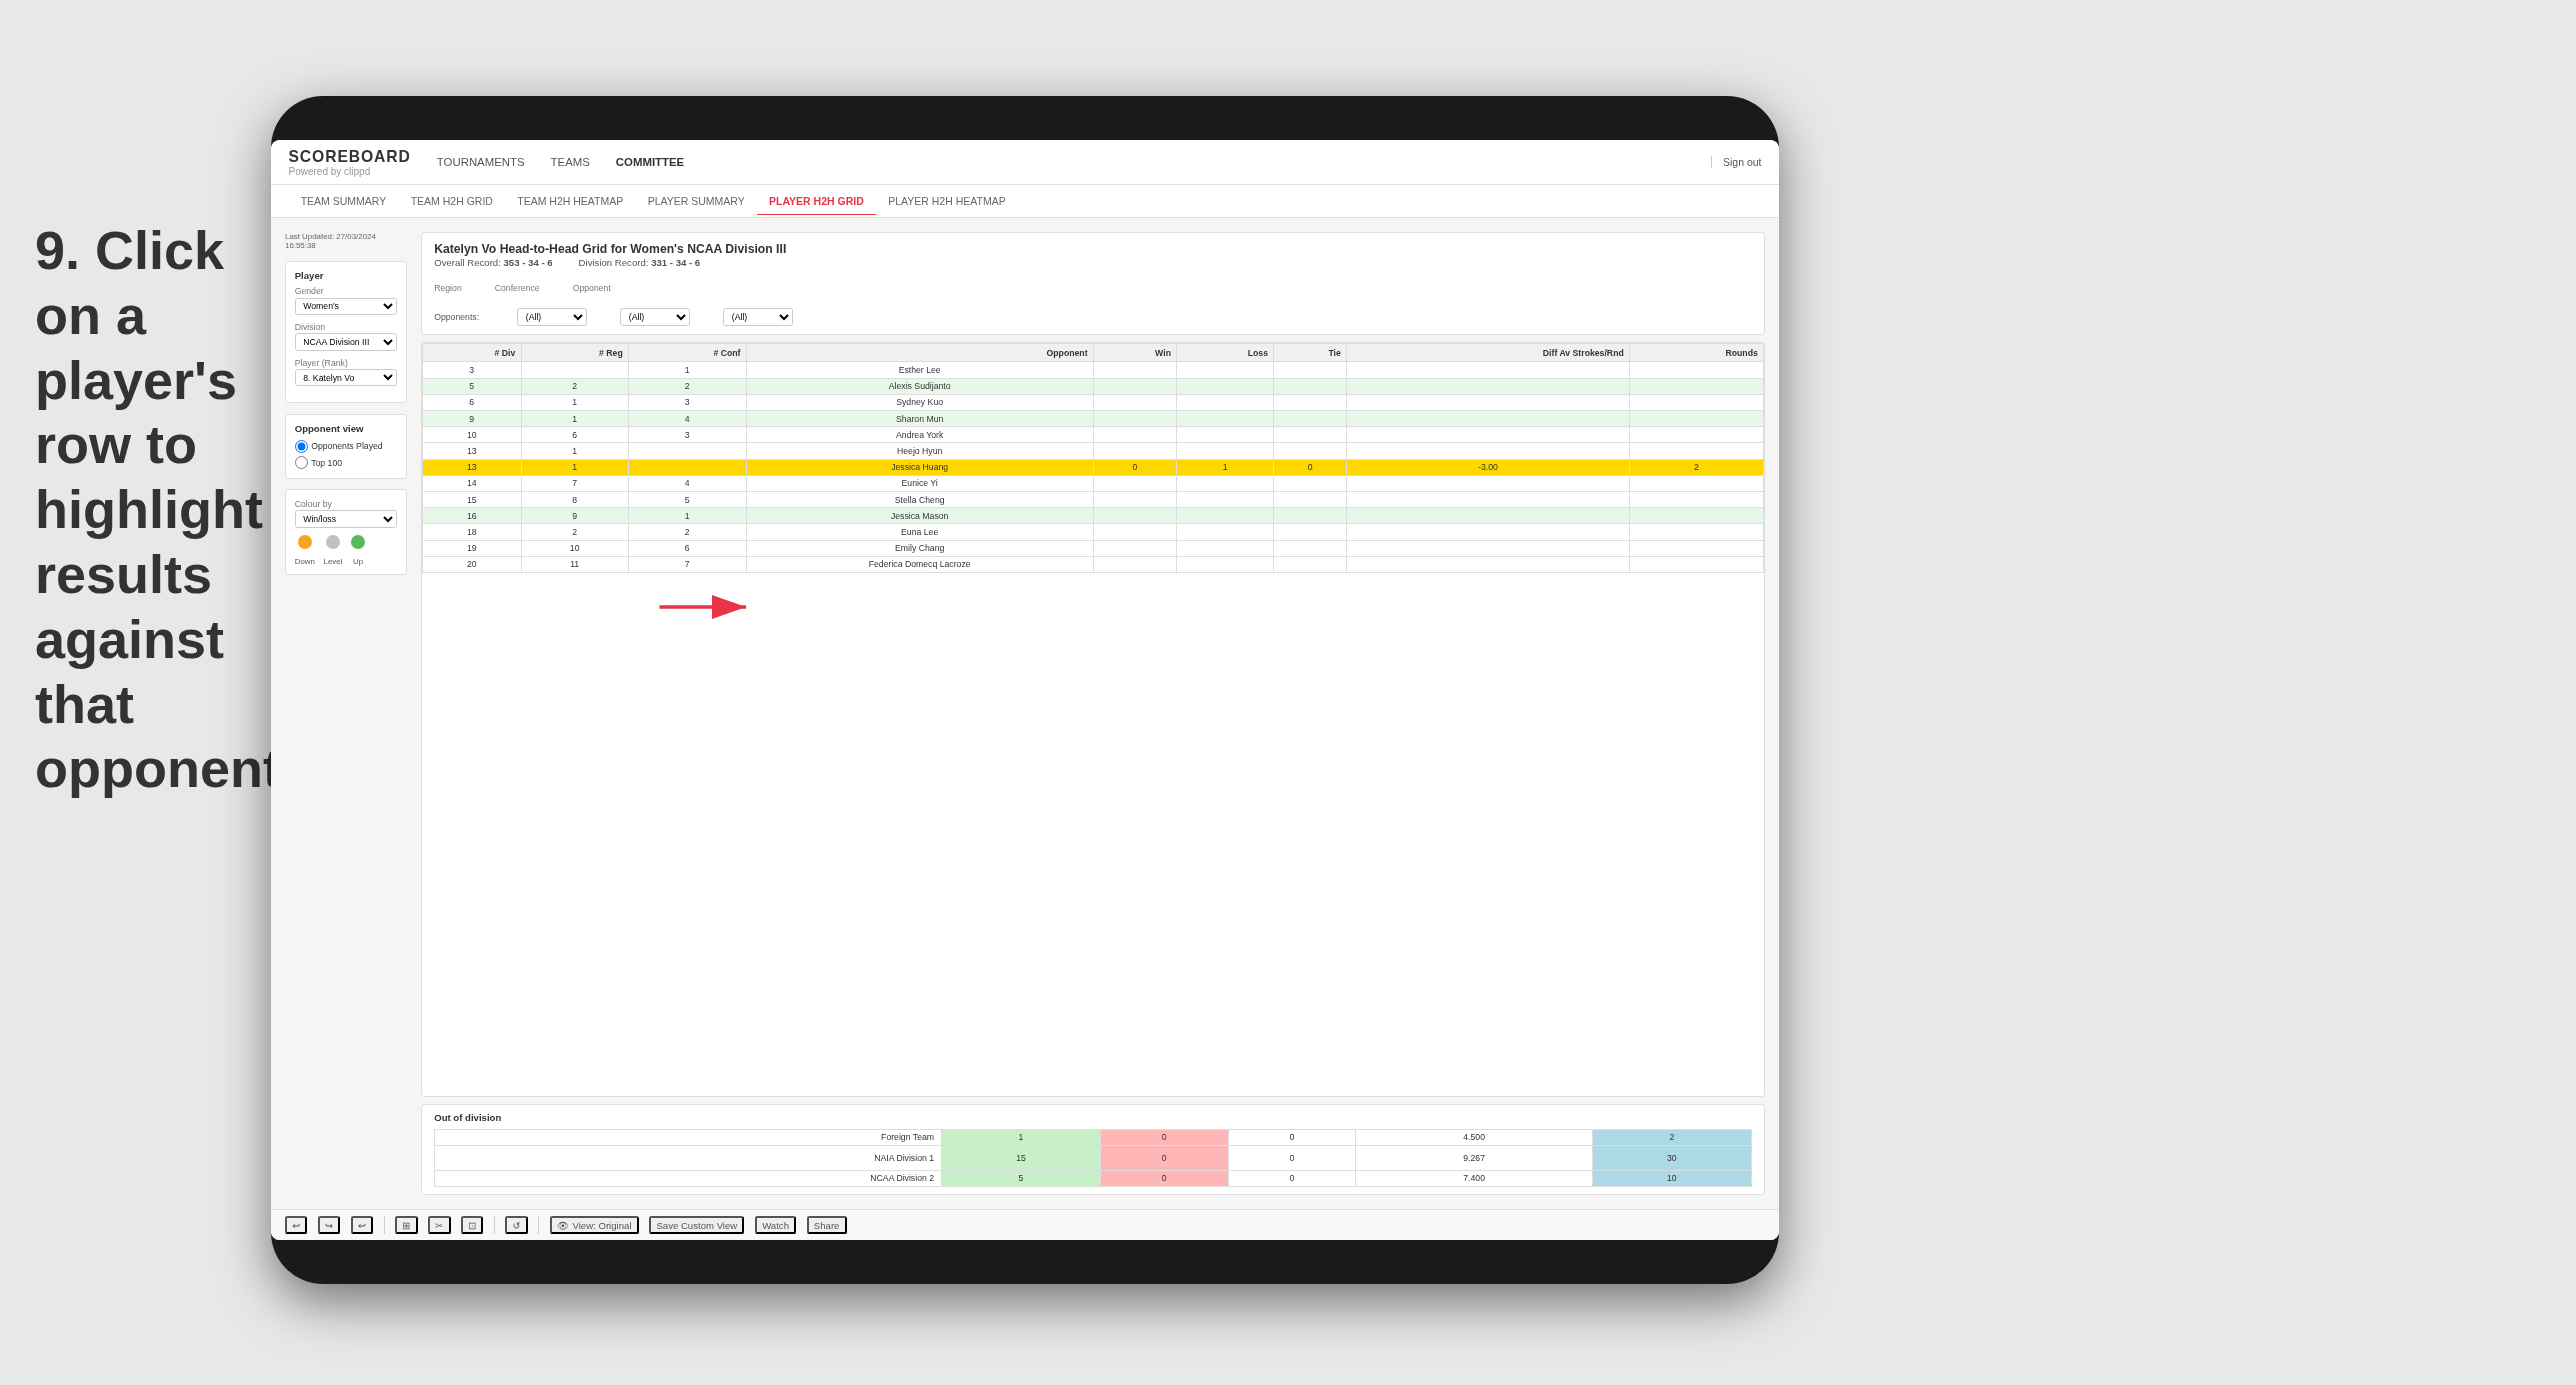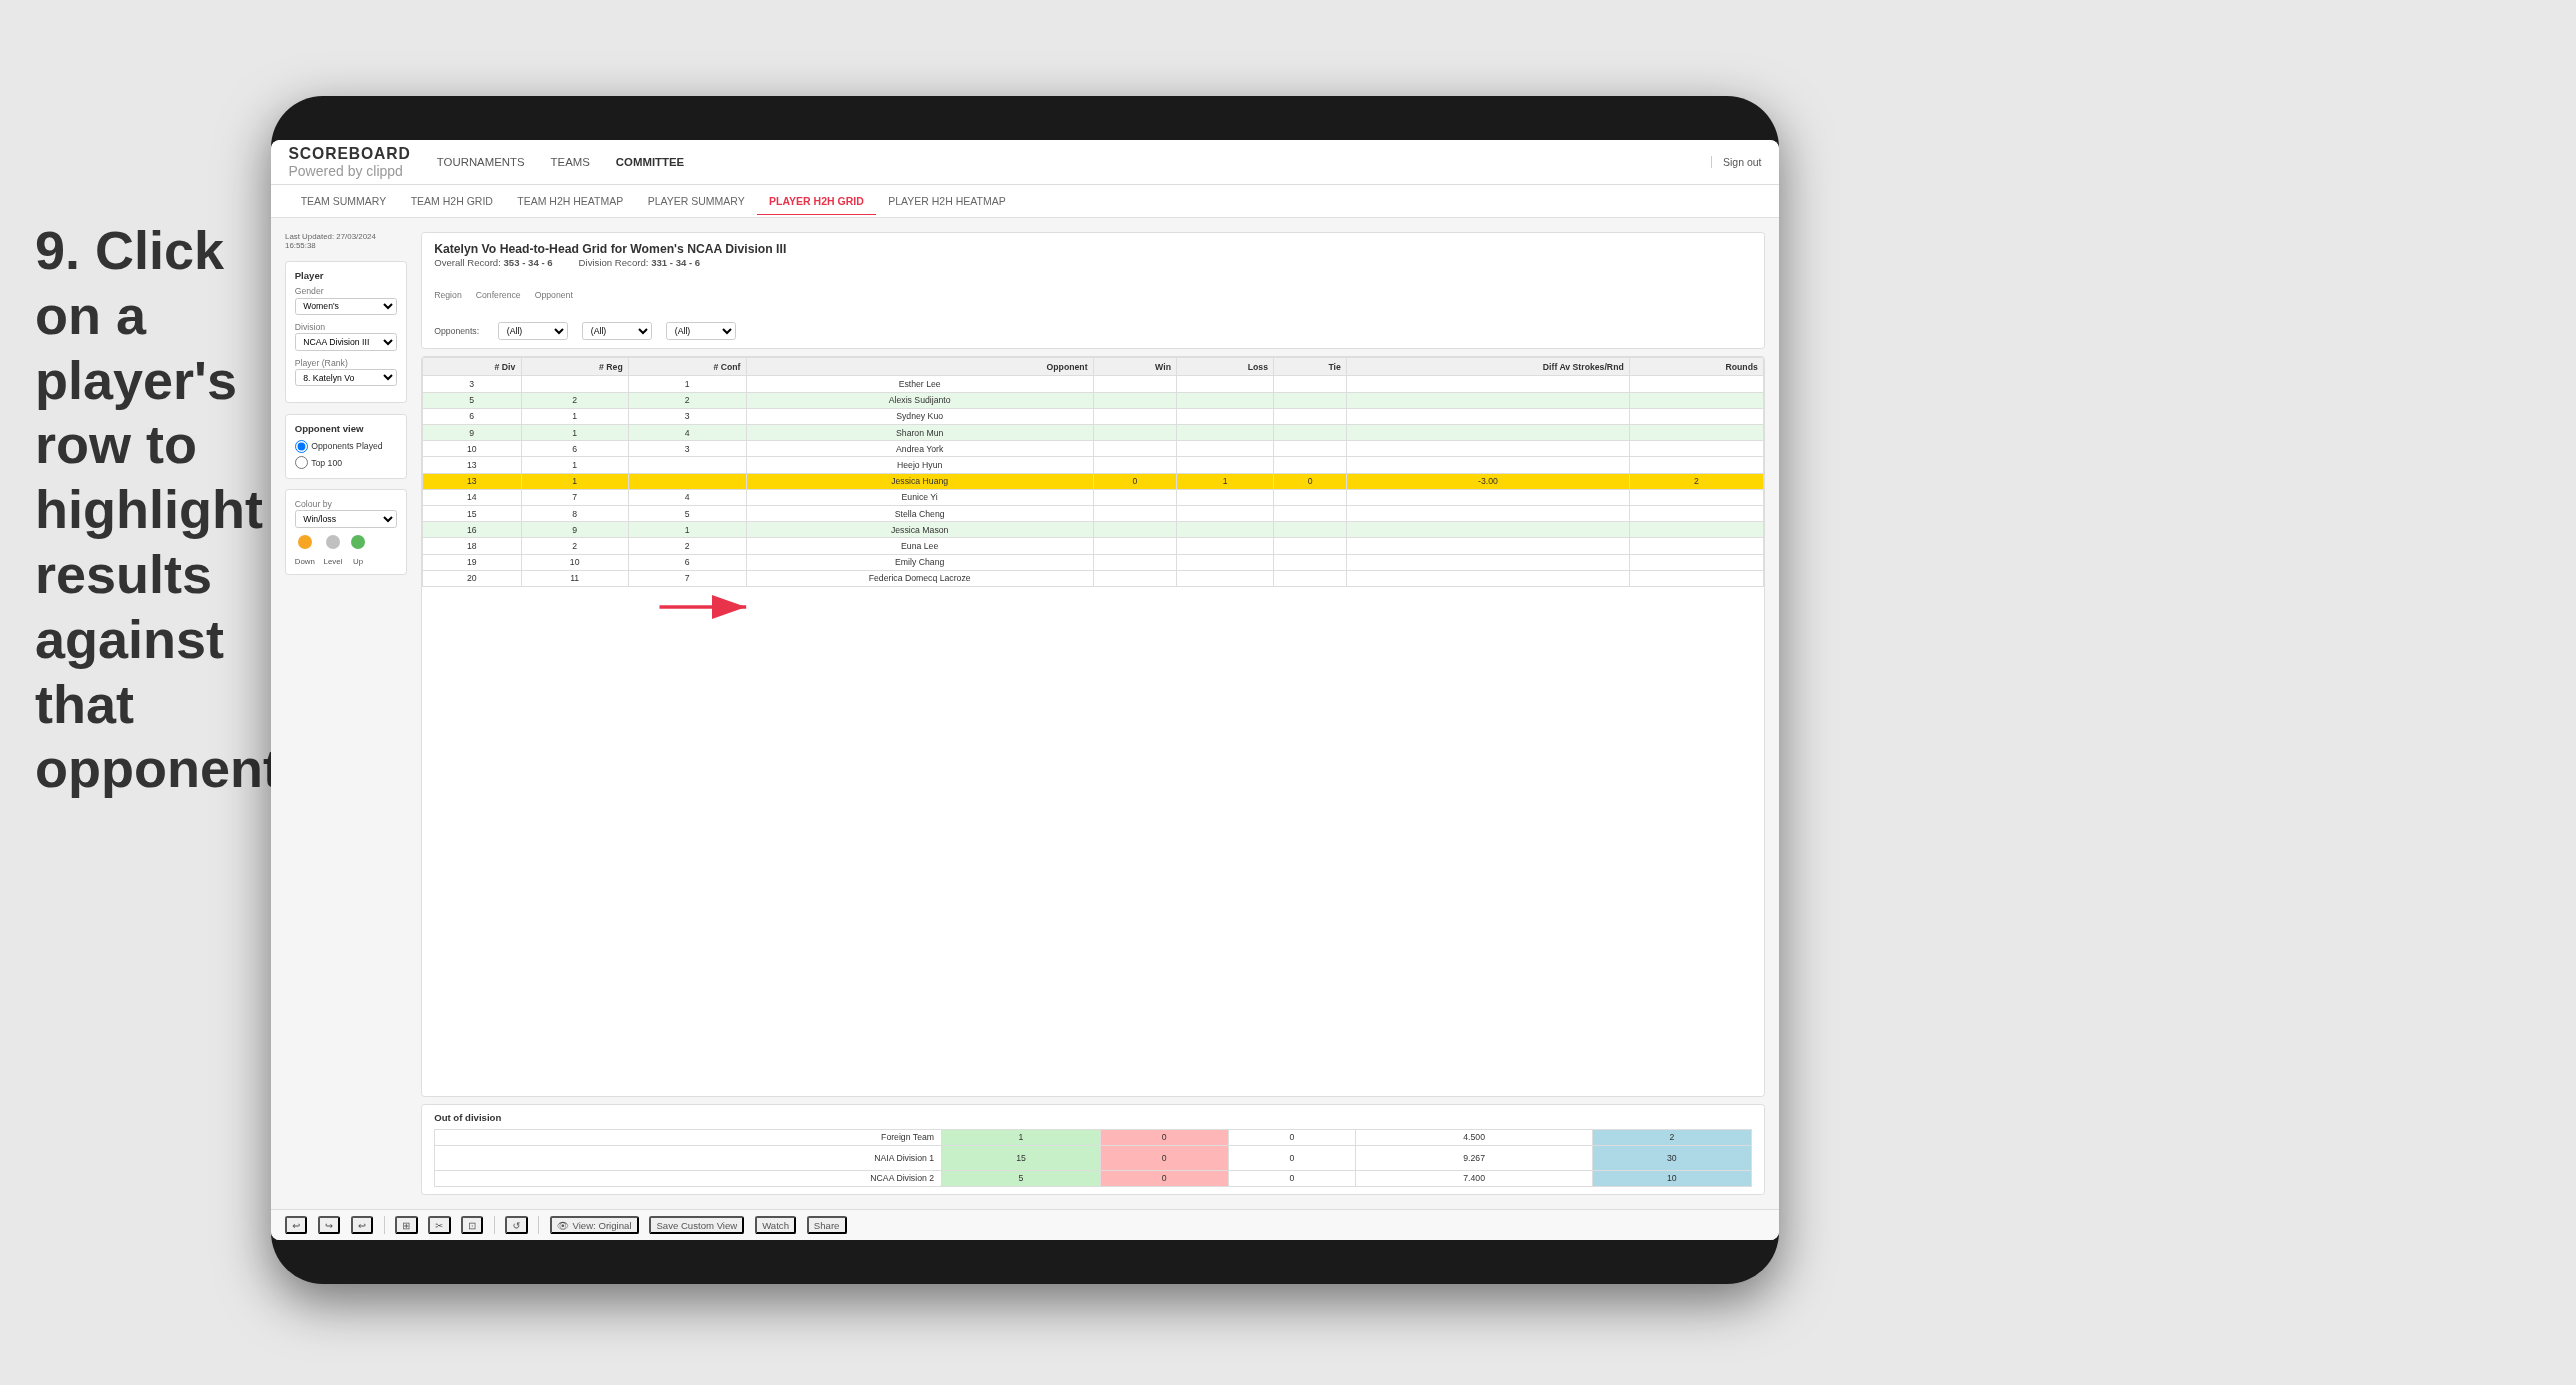--- a/index.html
+++ b/index.html
@@ -55,21 +55,21 @@
     }
 
     .logo-text {
       font-size: 15.7px;
       font-weight: 900;
       color: #333;
       letter-spacing: 0.9px;
     }
 
     .logo-sub {
-      font-size: 14px;
+      font-size: 10px;
       color: #999;
     }
 
     .nav-links {
       display: flex;
       gap: 26px;
       flex: 1;
     }
 
     .nav-link {
@@ -239,22 +239,22 @@
       color: #555;
     }
 
     .record-bold {
       font-weight: bold;
     }
 
     
     .filters-row {
       display: flex;
-      gap: 14px;
-      margin-top: 22px;
+      gap: 33px;
+      margin-top: 15px;
       align-items: center;
     }
 
     .filter-group {
       display: flex;
       flex-direction: column;
       gap: 1.7px;
     }
 
     .filter-label {

